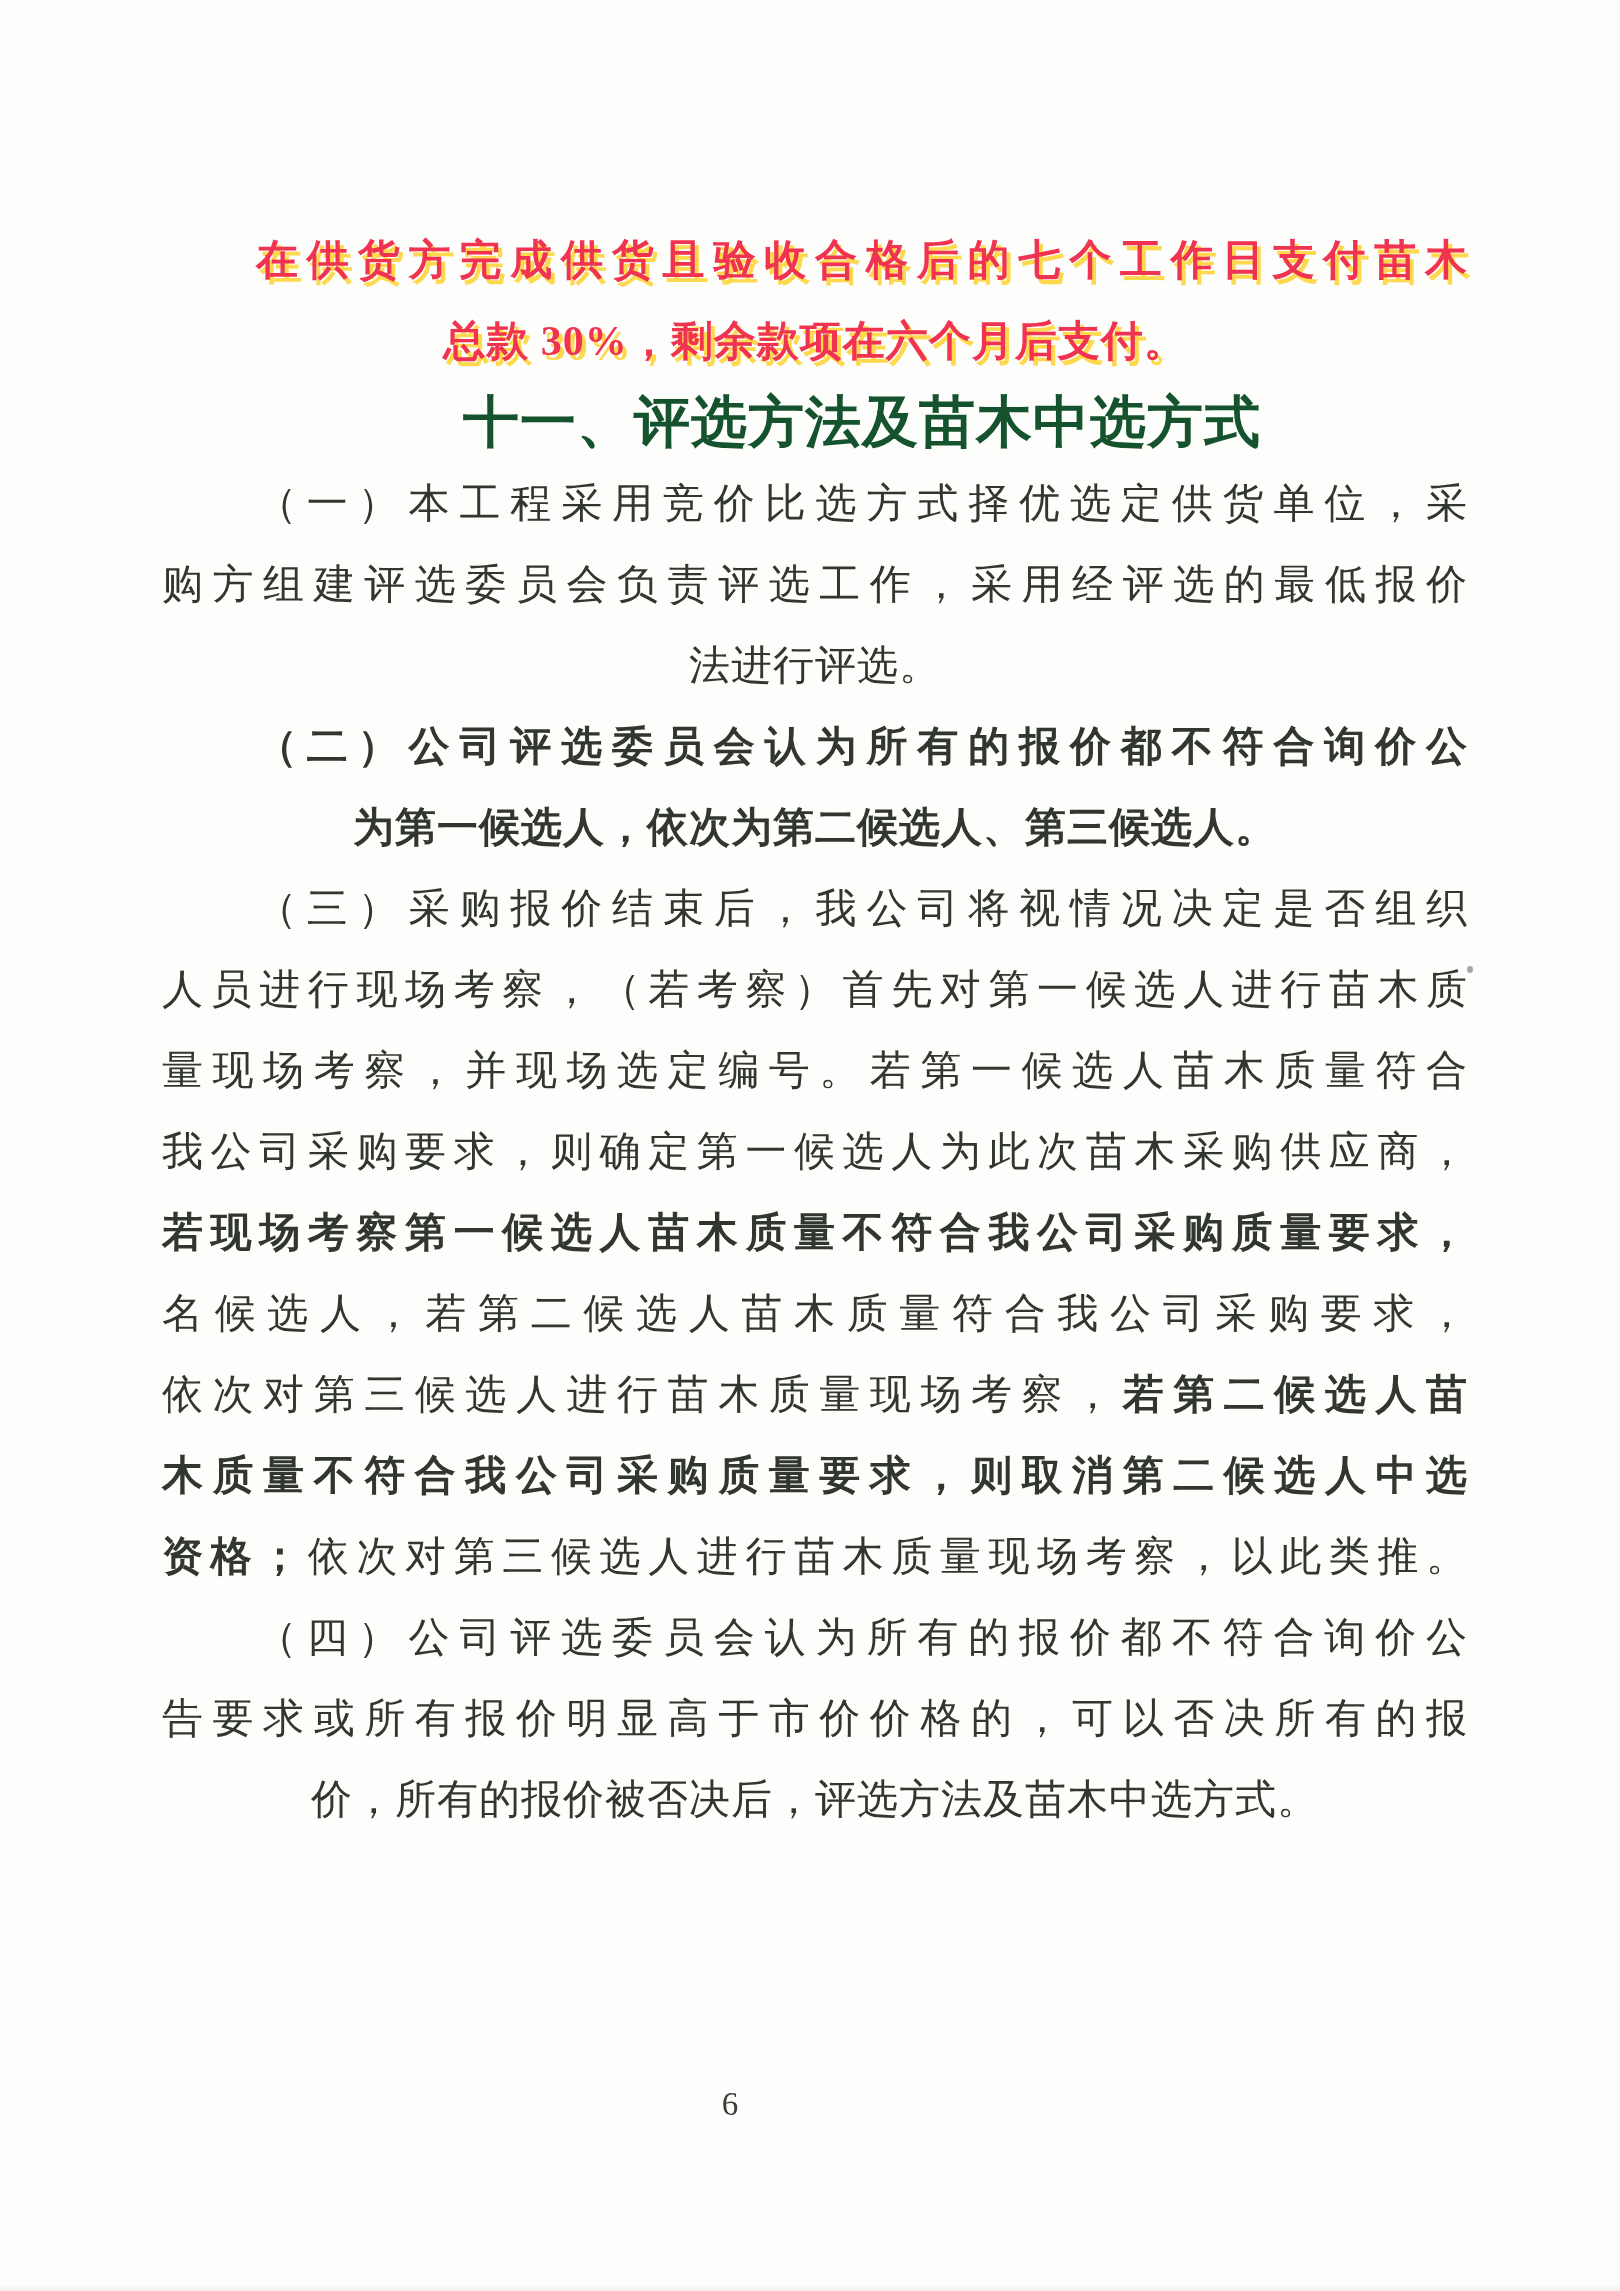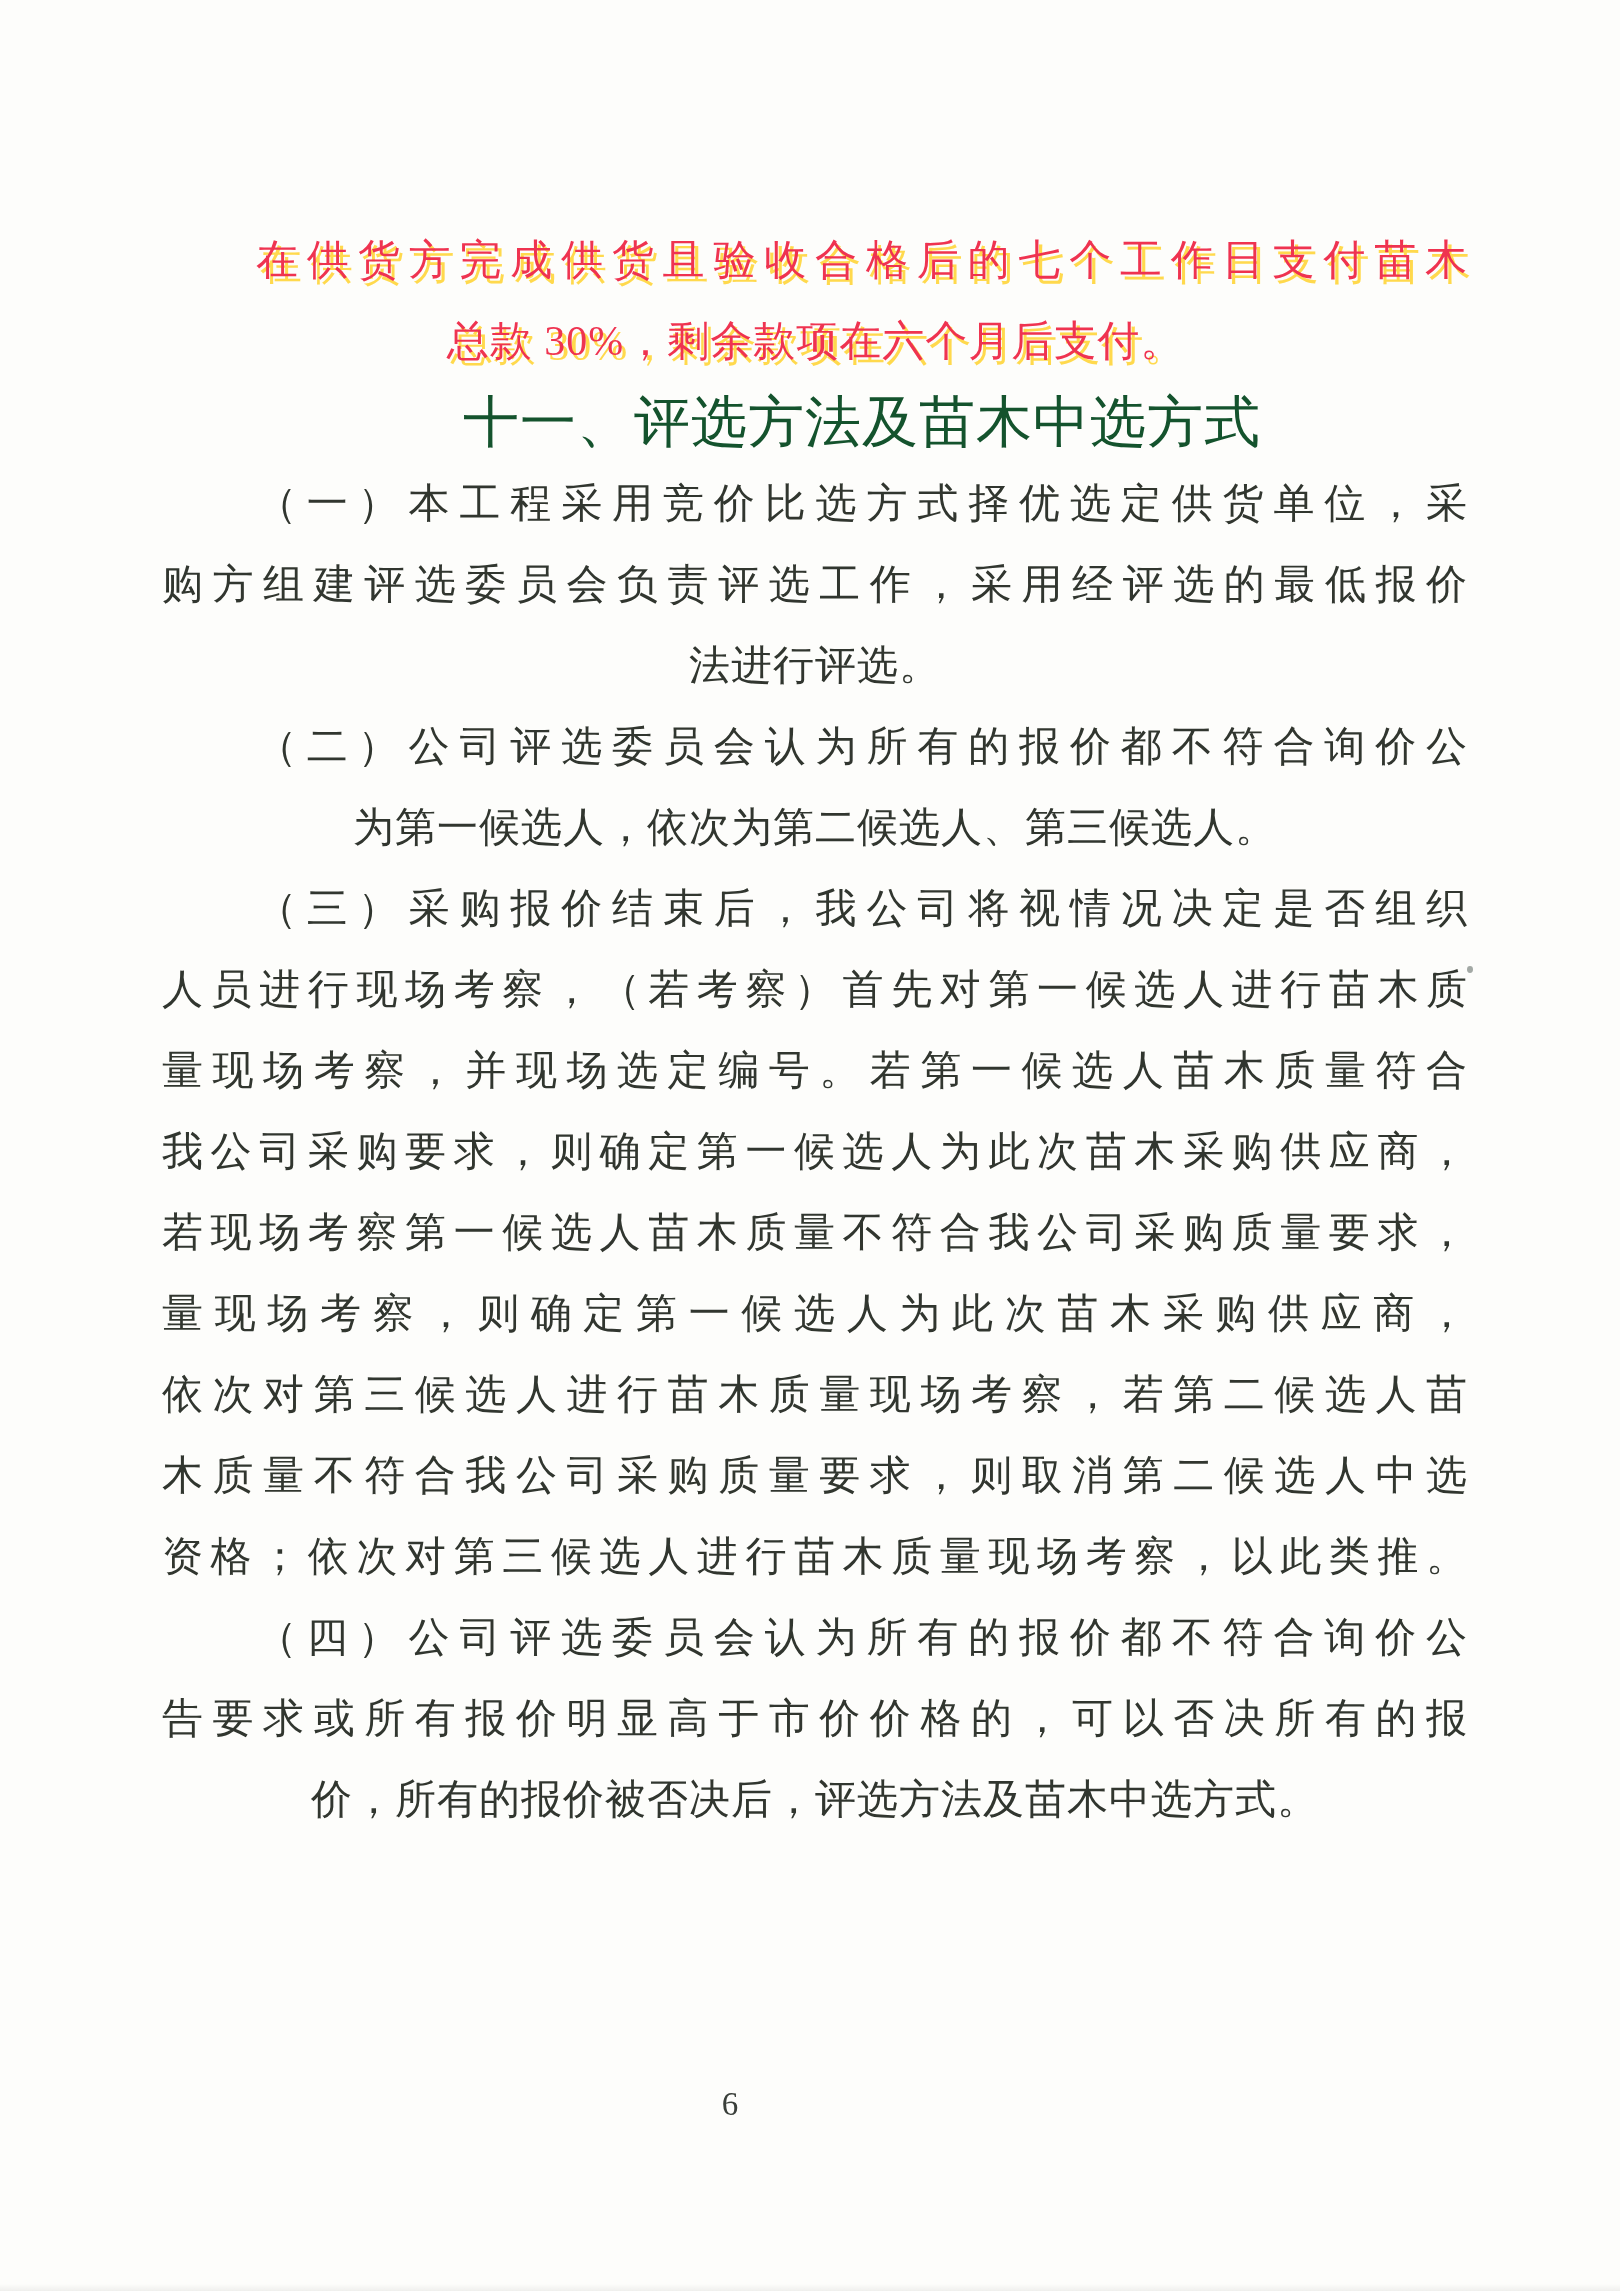--- a/index.html
+++ b/index.html
@@ -42,21 +42,21 @@
     font-weight: bold;
     color: #14532d;
   }
   .line.red {
     font-size: 42px;
     font-weight: bold;
     color: var(--highlight-red, #ef3350);
     text-shadow: 3.9px 4.9px 0 var(--highlight-shadow, #ffd94d);
   }
   .seg.bold {
-    font-weight: normal;
+    font-weight: bold;
     margin-top: 43px;
   }
   .page-number {
     position: absolute;
     left: 0;
     top: 2086px;
     width: 1460px;
     text-align: center;
     font-size: 33px;
     color: #3a3f3a;
@@ -92,21 +92,21 @@
       <div class="line body indent justify"><span class="seg">（一）本工程采用竞价比选方式择优选定供货单位，采</span></div>
       <div class="line body justify"><span class="seg">购方组建评选委员会负责评选工作，采用经评选的最低报价</span></div>
       <div class="line body"><span class="seg">法进行评选。</span></div>
       <div class="line body indent justify"><span class="seg bold">（二）公司评选委员会认为所有的报价都不符合询价公</span></div>
       <div class="line body"><span class="seg bold">为第一候选人，依次为第二候选人、第三候选人。</span></div>
       <div class="line body indent justify"><span class="seg">（三）采购报价结束后，我公司将视情况决定是否组织</span></div>
       <div class="line body justify"><span class="seg">人员进行现场考察，（若考察）首先对第一候选人进行苗木质</span></div>
       <div class="line body justify"><span class="seg">量现场考察，并现场选定编号。若第一候选人苗木质量符合</span></div>
       <div class="line body justify"><span class="seg">我公司采购要求，则确定第一候选人为此次苗木采购供应商，</span></div>
       <div class="line body justify"><span class="seg bold">若现场考察第一候选人苗木质量不符合我公司采购质量要求，</span></div>
-      <div class="line body justify"><span class="seg">量现场考察，则确定第一候选人为此次苗木采购供应商，</span></div>
+      <div class="line body justify"><span class="seg">名候选人，若第二候选人苗木质量符合我公司采购要求，</span></div>
       <div class="line body justify"><span class="seg">依次对第三候选人进行苗木质量现场考察，</span><span class="seg bold">若第二候选人苗</span></div>
       <div class="line body justify"><span class="seg bold">木质量不符合我公司采购质量要求，则取消第二候选人中选</span></div>
       <div class="line body justify"><span class="seg bold">资格；</span><span class="seg">依次对第三候选人进行苗木质量现场考察，以此类推。</span></div>
       <div class="line body indent justify"><span class="seg">（四）公司评选委员会认为所有的报价都不符合询价公</span></div>
       <div class="line body justify"><span class="seg">告要求或所有报价明显高于市价价格的，可以否决所有的报</span></div>
       <div class="line body"><span class="seg">价，所有的报价被否决后，评选方法及苗木中选方式。</span></div>
     </div>
   <div class="page-number">6</div>
   <div class="scan-dot"></div>
   <div class="scan-edge-bottom"></div>

